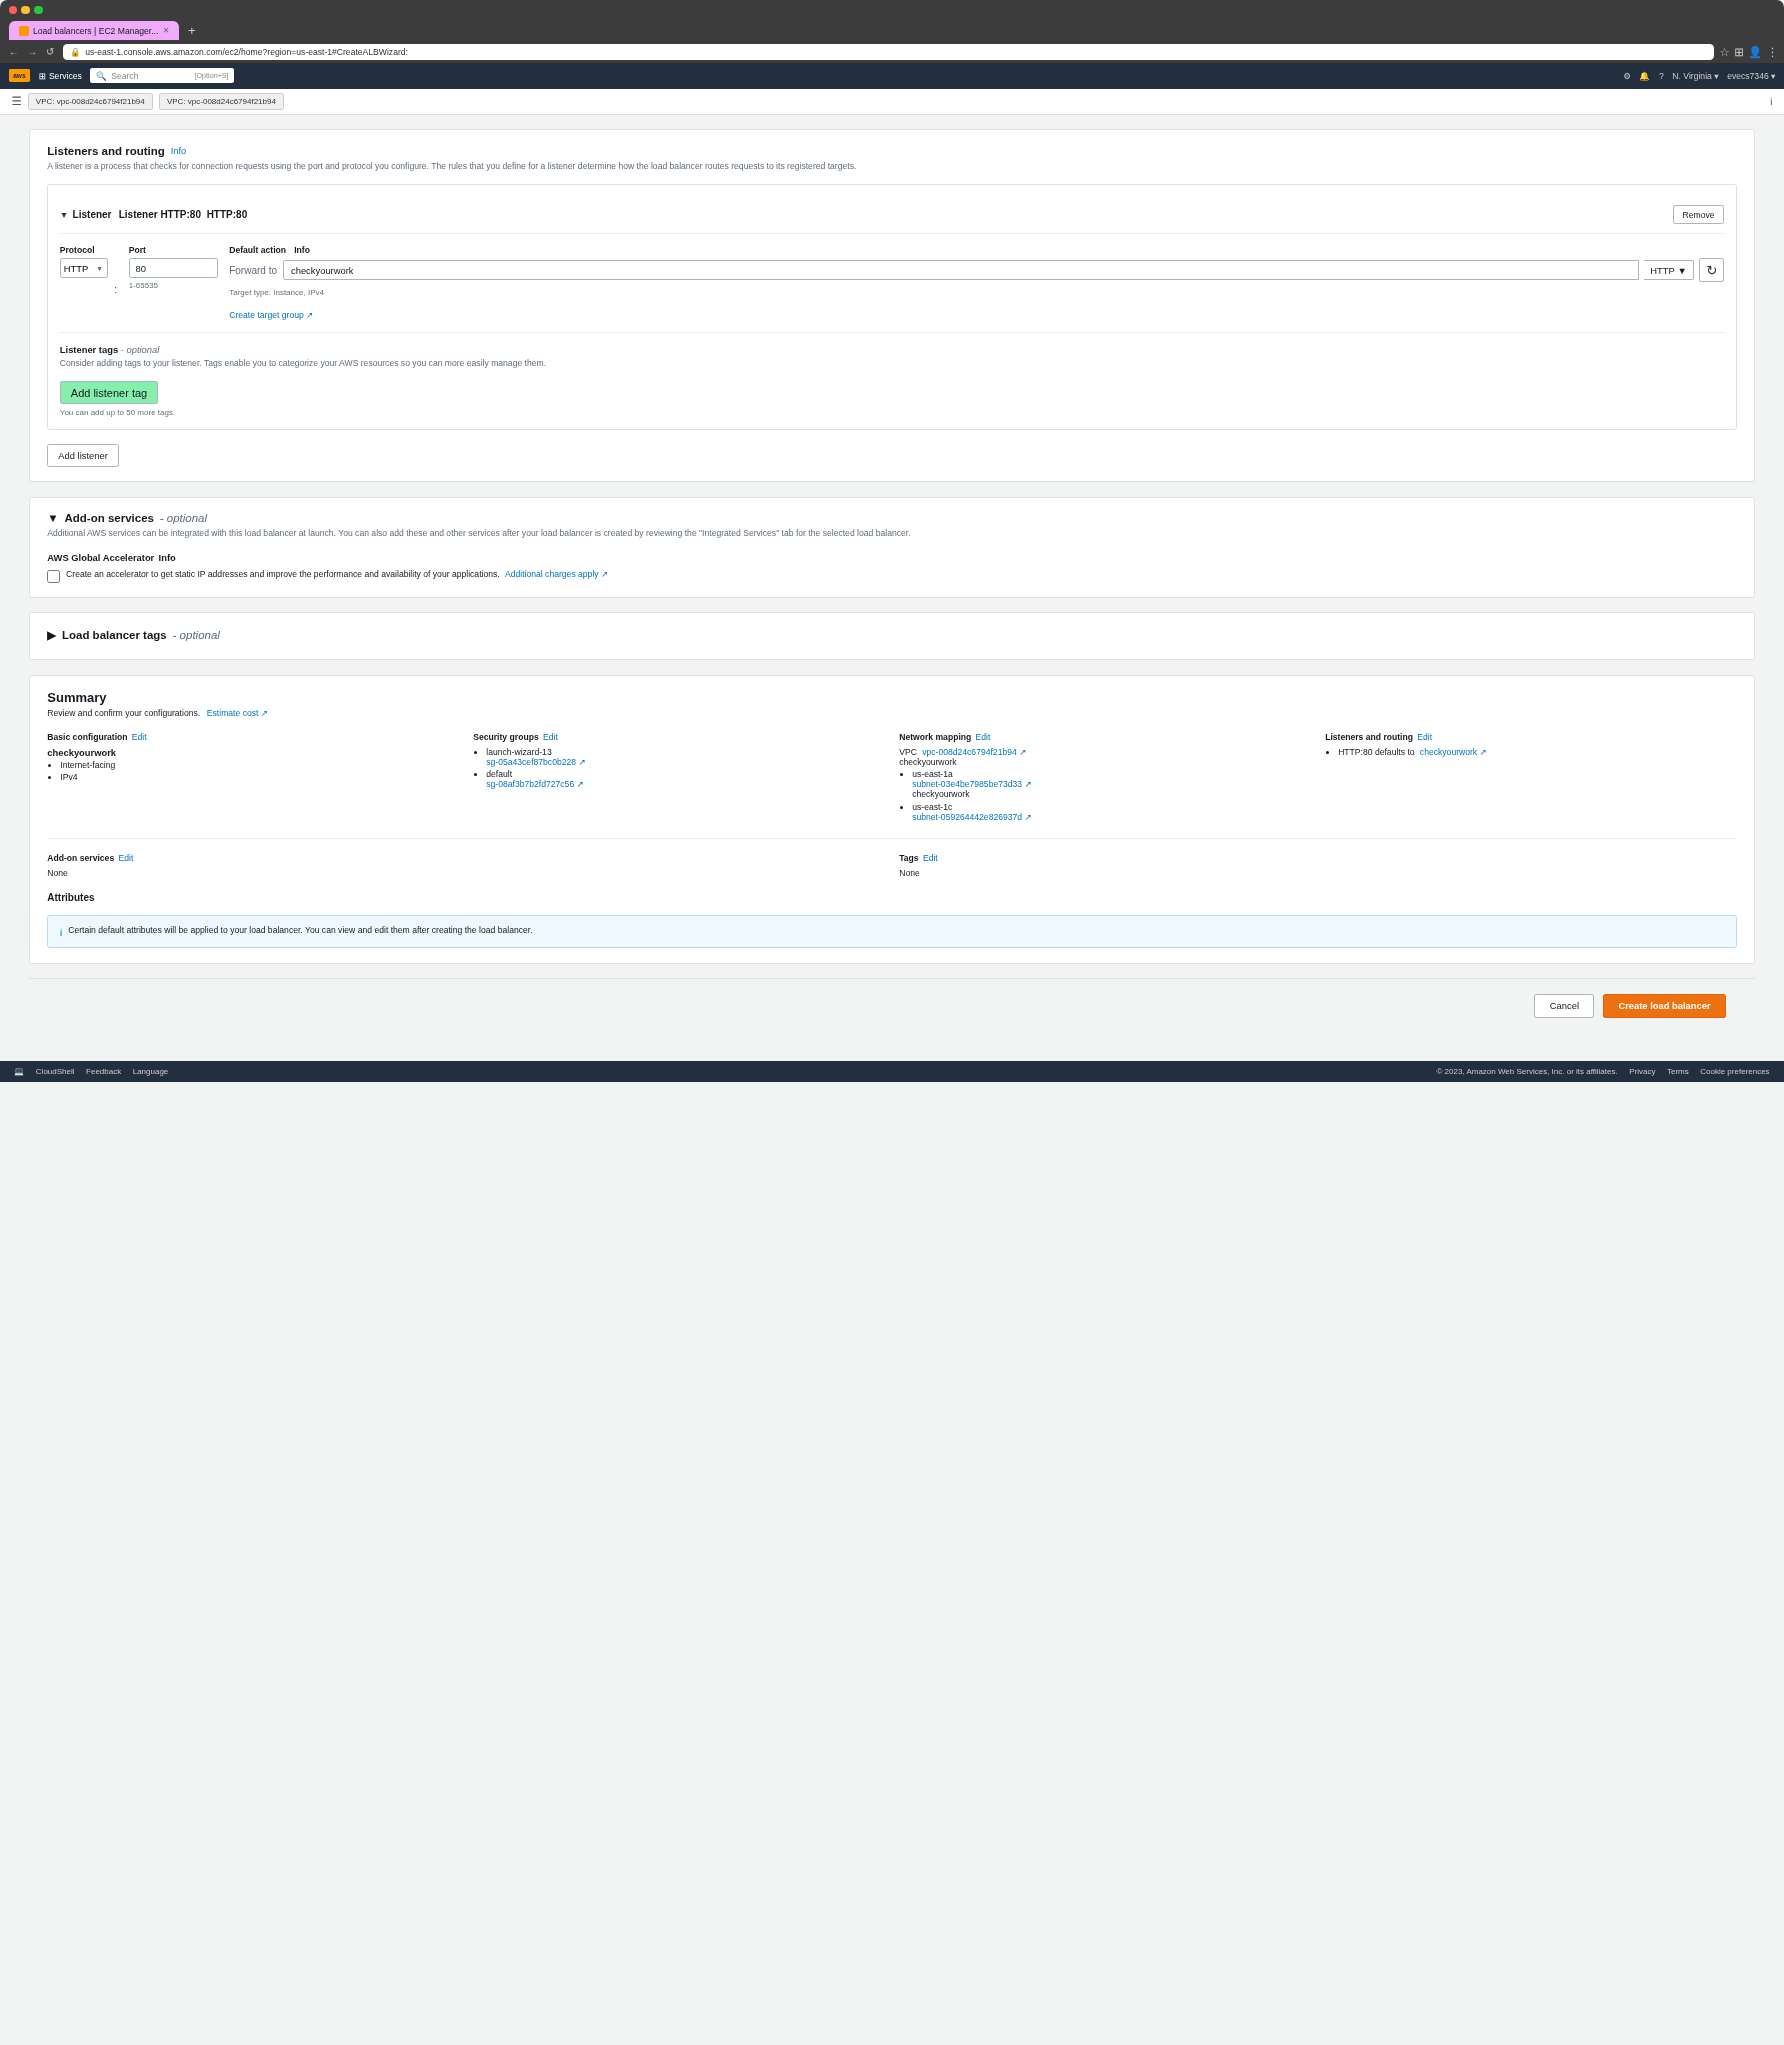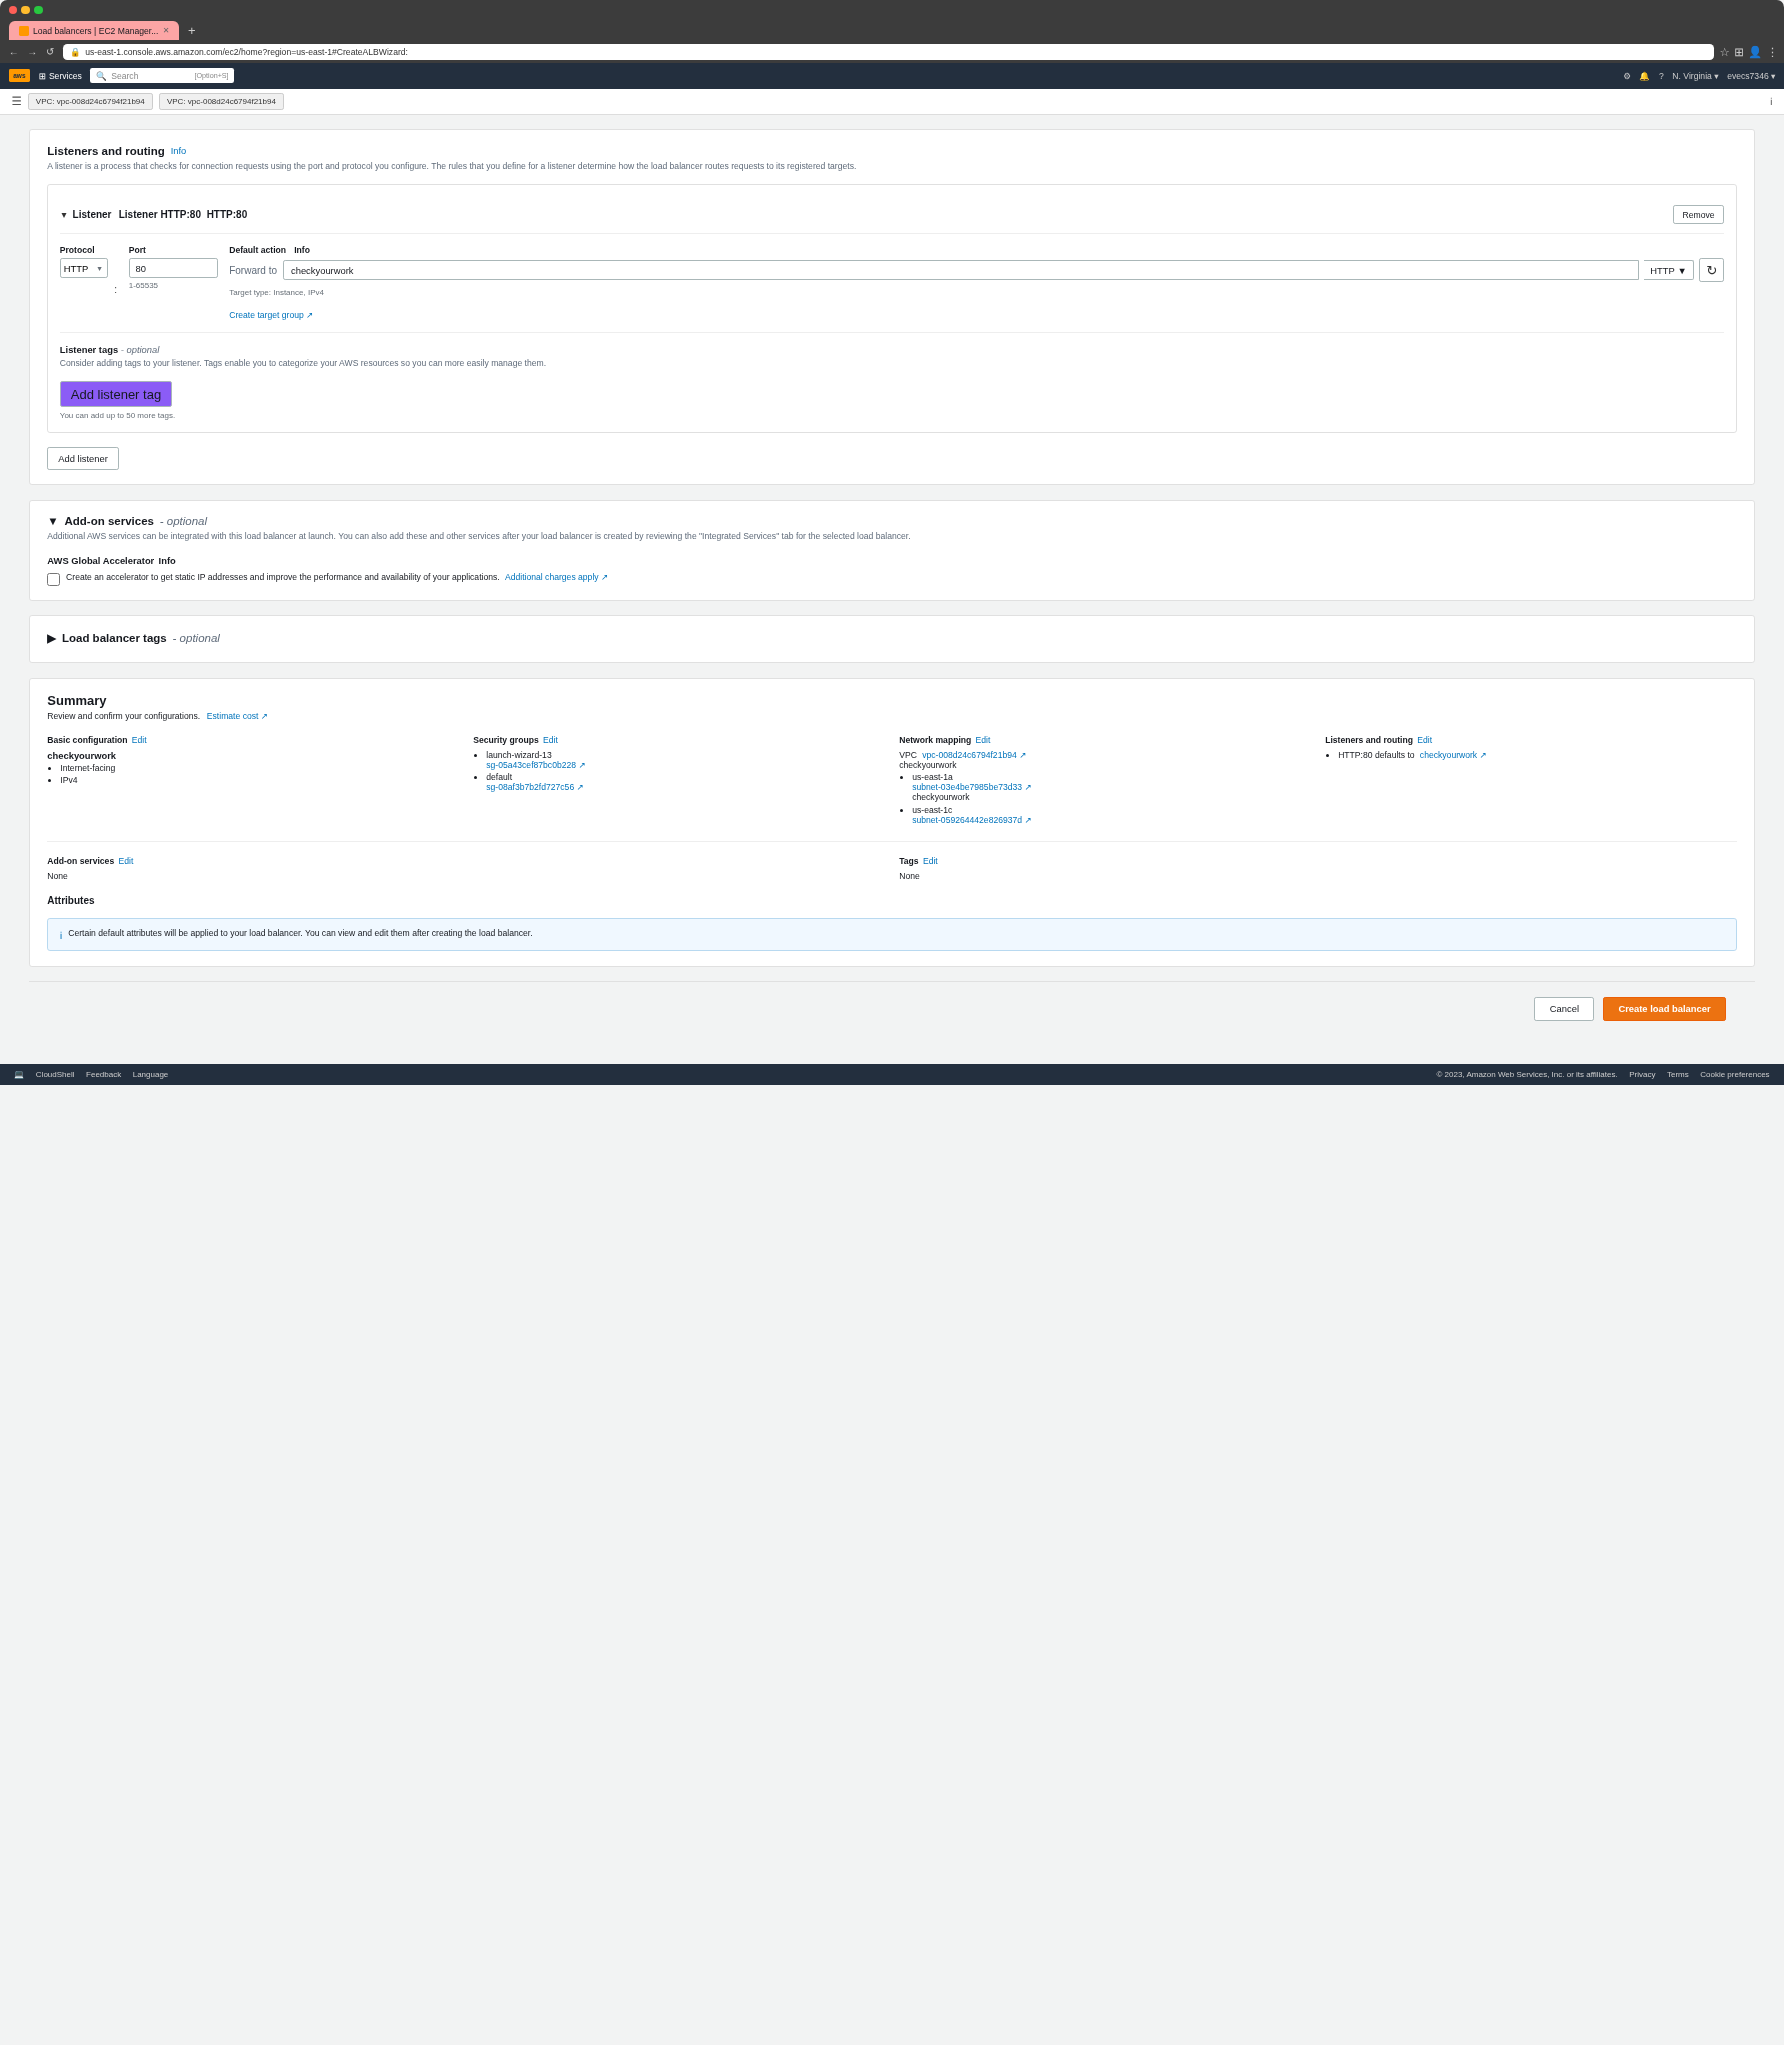--- a/index.html
+++ b/index.html
@@ -1,21 +1,21 @@
 <!DOCTYPE html>
 <html style="font-size:11.5px"><head>
   <meta charset="utf-8">
   <style>
     * { box-sizing: border-box; margin: 0; padding: 0; }
     body { font-family: -apple-system, BlinkMacSystemFont, 'Segoe UI', Arial, sans-serif; font-size: 9.4px; background: #f2f3f3; color: #16191f; }
 
     
     .browser-chrome { background: #3c3c3c; padding: 5.8px 8.6px 0; border-radius: 7.2px 7.2px 0 0; }
     .browser-tab-bar { display: flex; align-items: center; gap: 5.8px; margin-bottom: 0; }
-    .browser-tab { background: #fca5a5; border-radius: 5.8px 5.8px 0 0; padding: 4.3px 10px; font-size: 8.6px; display: flex; align-items: center; gap: 4.3px; min-width: 144px; }
+    .browser-tab { background: #f0abfc; border-radius: 5.8px 5.8px 0 0; padding: 4.3px 10px; font-size: 8.6px; display: flex; align-items: center; gap: 4.3px; min-width: 144px; }
     .browser-tab .favicon { width: 10px; height: 10px; background: #ff9800; border-radius: 1.4px; display: inline-block; }
     .browser-tab .close-btn { margin-left: auto; color: #666; font-size: 8px; cursor: pointer; }
     .new-tab-btn { color: #ccc; font-size: 13px; cursor: pointer; background: none; border: none; padding: 2.9px; }
     .window-controls { display: flex; gap: 4.3px; margin-bottom: 5.8px; }
     .wc { width: 8.6px; height: 8.6px; border-radius: 50%; }
     .wc-red { background: #ff5f57; }
     .wc-yellow { background: #febc2e; }
     .wc-green { background: #28c840; }
     .browser-top { display: flex; align-items: center; gap: 0; background: #3c3c3c; }
     .browser-controls { display: flex; align-items: center; gap: 2.9px; padding: 2.9px 5.8px; }
@@ -57,21 +57,21 @@
 
     .select-wrapper { display: flex; align-items: center; border: 0.7px solid #aab7b8; border-radius: 2.2px; background: #fff; }
     .select-wrapper select { border: none; outline: none; padding: 3.6px 2.9px; font-size: 9.4px; background: transparent; cursor: pointer; appearance: none; }
     .select-arrow { padding: 0 4.3px; color: #687078; font-size: 7.2px; }
 
     .default-action-group { flex: 1; }
     .forward-target { display: flex; align-items: center; gap: 5.8px; }
     .forward-label { font-size: 10px; color: #5f6b7a; white-space: nowrap; }
     .refresh-btn { border: 0.7px solid #aab7b8; border-radius: 2.2px; padding: 3.6px 5.8px; background: #fff; cursor: pointer; color: #333; }
     .create-target-link { color: #0073bb; font-size: 8.6px; text-decoration: none; cursor: pointer; }
-    .add-tag-btn { background: #8b5cf6; border: 0.7px solid #aab7b8; border-radius: 2.2px; padding: 4.3px 10px; font-size: 13px; color: #16191f; cursor: pointer; display: inline-block; margin-top: 5.8px; }
+    .add-tag-btn { background: #86efac; border: 0.7px solid #aab7b8; border-radius: 2.2px; padding: 4.3px 10px; font-size: 11px; color: #16191f; cursor: pointer; display: inline-block; margin-top: 5.8px; }
     .tags-hint { font-size: 8px; color: #687078; margin-top: 4.3px; }
 
     
     .add-listener-btn { background: #fff; border: 0.7px solid #aab7b8; border-radius: 2.2px; padding: 5px 10px; font-size: 9.4px; color: #16191f; cursor: pointer; margin-top: 2.9px; }
     .addon-subsection { margin-top: 11.5px; }
     .addon-subsection-title { font-size: 9.4px; font-weight: 600; margin-bottom: 5.8px; display: flex; align-items: center; gap: 4.3px; }
     .checkbox-row { display: flex; align-items: flex-start; gap: 5.8px; }
     .checkbox-row input[type=checkbox] { margin-top: 1.4px; }
     .checkbox-label { font-size: 8.6px; color: #16191f; line-height: 1.5; }
     .charges-link { color: #0073bb; text-decoration: none; }

